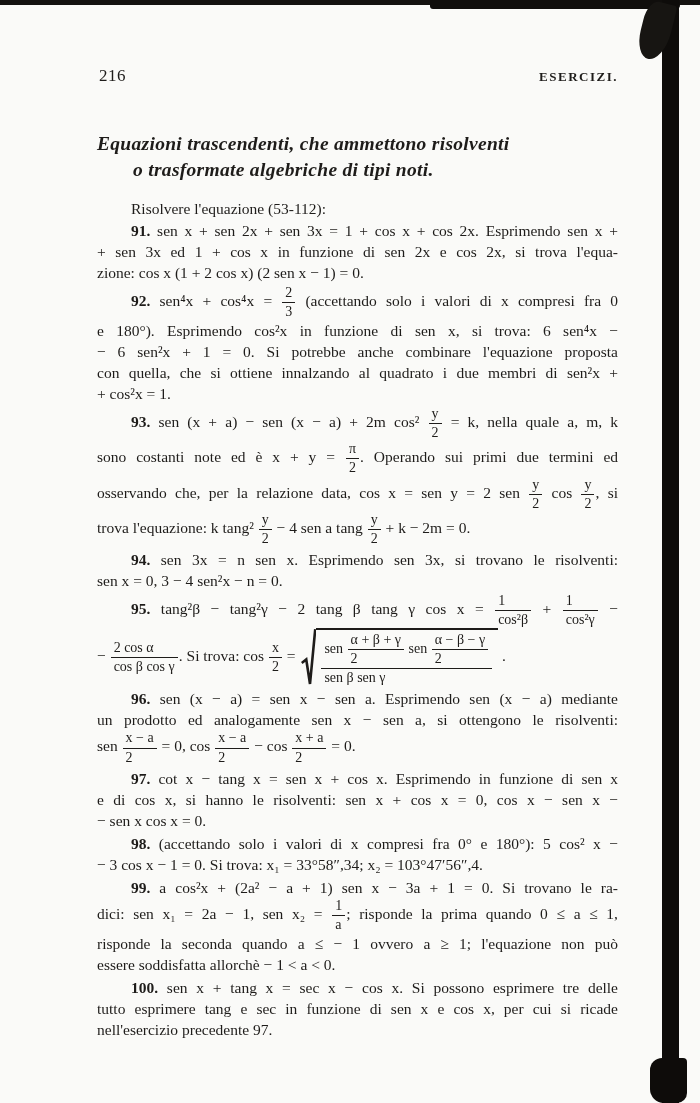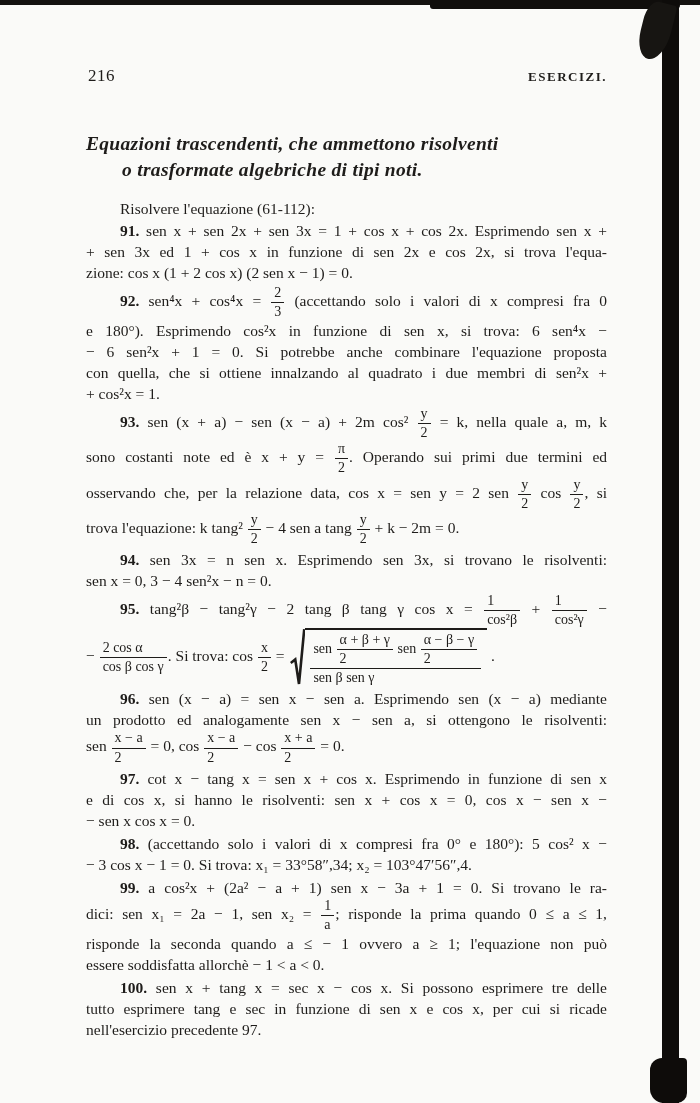--- a/index.html
+++ b/index.html
@@ -6,21 +6,21 @@
   body{
     width:700px;height:1103px;position:relative;overflow:hidden;
     background:#fafaf8;color:#1e1c1a;
     font-family:"Liberation Serif","DejaVu Serif",serif;
   }
   .scan-top{position:absolute;left:0;top:0;width:700px;height:5px;background:#141210;}
   .scan-top-right{position:absolute;left:430px;top:0;width:250px;height:9px;background:#100e0c;border-radius:0 0 4px 3px;}
   .gutter{position:absolute;left:662px;top:0;width:17px;height:1103px;background:#0e0c0a;}
   .smudge-tr{position:absolute;left:641px;top:2px;width:30px;height:58px;background:#171512;border-radius:40% 10% 60% 50%;transform:rotate(14deg);}
   .smudge-br{position:absolute;left:650px;top:1058px;width:37px;height:45px;background:#0e0c0a;border-radius:12px 4px 10px 14px;}
-  .page-inner{position:absolute;left:86px;top:0;width:521px;}
+  .page-inner{position:absolute;left:97px;top:0;width:521px;}
   .header{position:relative;margin-top:66px;height:22px;}
   .pageno{position:absolute;left:2px;top:0;font-size:17px;letter-spacing:.5px;}
   .running{display:block;text-align:right;font-size:13px;font-weight:600;letter-spacing:1.5px;padding-top:3px;}
   .heading{margin-top:43px;font-size:19.5px;font-weight:700;font-style:italic;line-height:26px;letter-spacing:.3px;}
   .heading .h2{padding-left:36px;}
   .content{margin-top:15px;font-size:15.5px;}
   .line{display:block;line-height:21px;text-align:justify;text-align-last:justify;}
   .line.last{text-align-last:left;}
   .line.first{padding-left:34px;}
   .intro{margin-bottom:1px;}
@@ -46,21 +46,21 @@
 <div class="page-inner">
   <div class="header">
     <span class="pageno">216</span>
     <span class="running">ESERCIZI.</span>
   </div>
   <div class="heading">
     <div class="h1">Equazioni trascendenti, che ammettono risolventi</div>
     <div class="h2">o trasformate algebriche di tipi noti.</div>
   </div>
   <div class="content">
-    <div class="line first last intro">Risolvere l'equazione (61-112):</div>
+    <div class="line first last intro">Risolvere l'equazione (53-112):</div>
     <div id="exercises">
         <div class="para">
           <div class="line first"><span class="bold">91.</span><span> sen x + sen 2x + sen 3x = 1 + cos x + cos 2x. Esprimendo sen x +</span></div>
           <div class="line"><span>+ sen 3x ed 1 + cos x in funzione di sen 2x e cos 2x, si trova l'equa-</span></div>
           <div class="line last"><span>zione: cos x (1 + 2 cos x) (2 sen x − 1) = 0.</span></div>
         </div>
         <div class="para">
           <div class="line first"><span class="bold">92.</span><span> sen⁴x + cos⁴x = </span><span class="frac"><span class="fn">2</span><span class="fd">3</span></span><span> (accettando solo i valori di x compresi fra 0</span></div>
           <div class="line"><span>e 180°). Esprimendo cos²x in funzione di sen x, si trova: 6 sen⁴x −</span></div>
           <div class="line"><span>− 6 sen²x + 1 = 0. Si potrebbe anche combinare l'equazione proposta</span></div>

